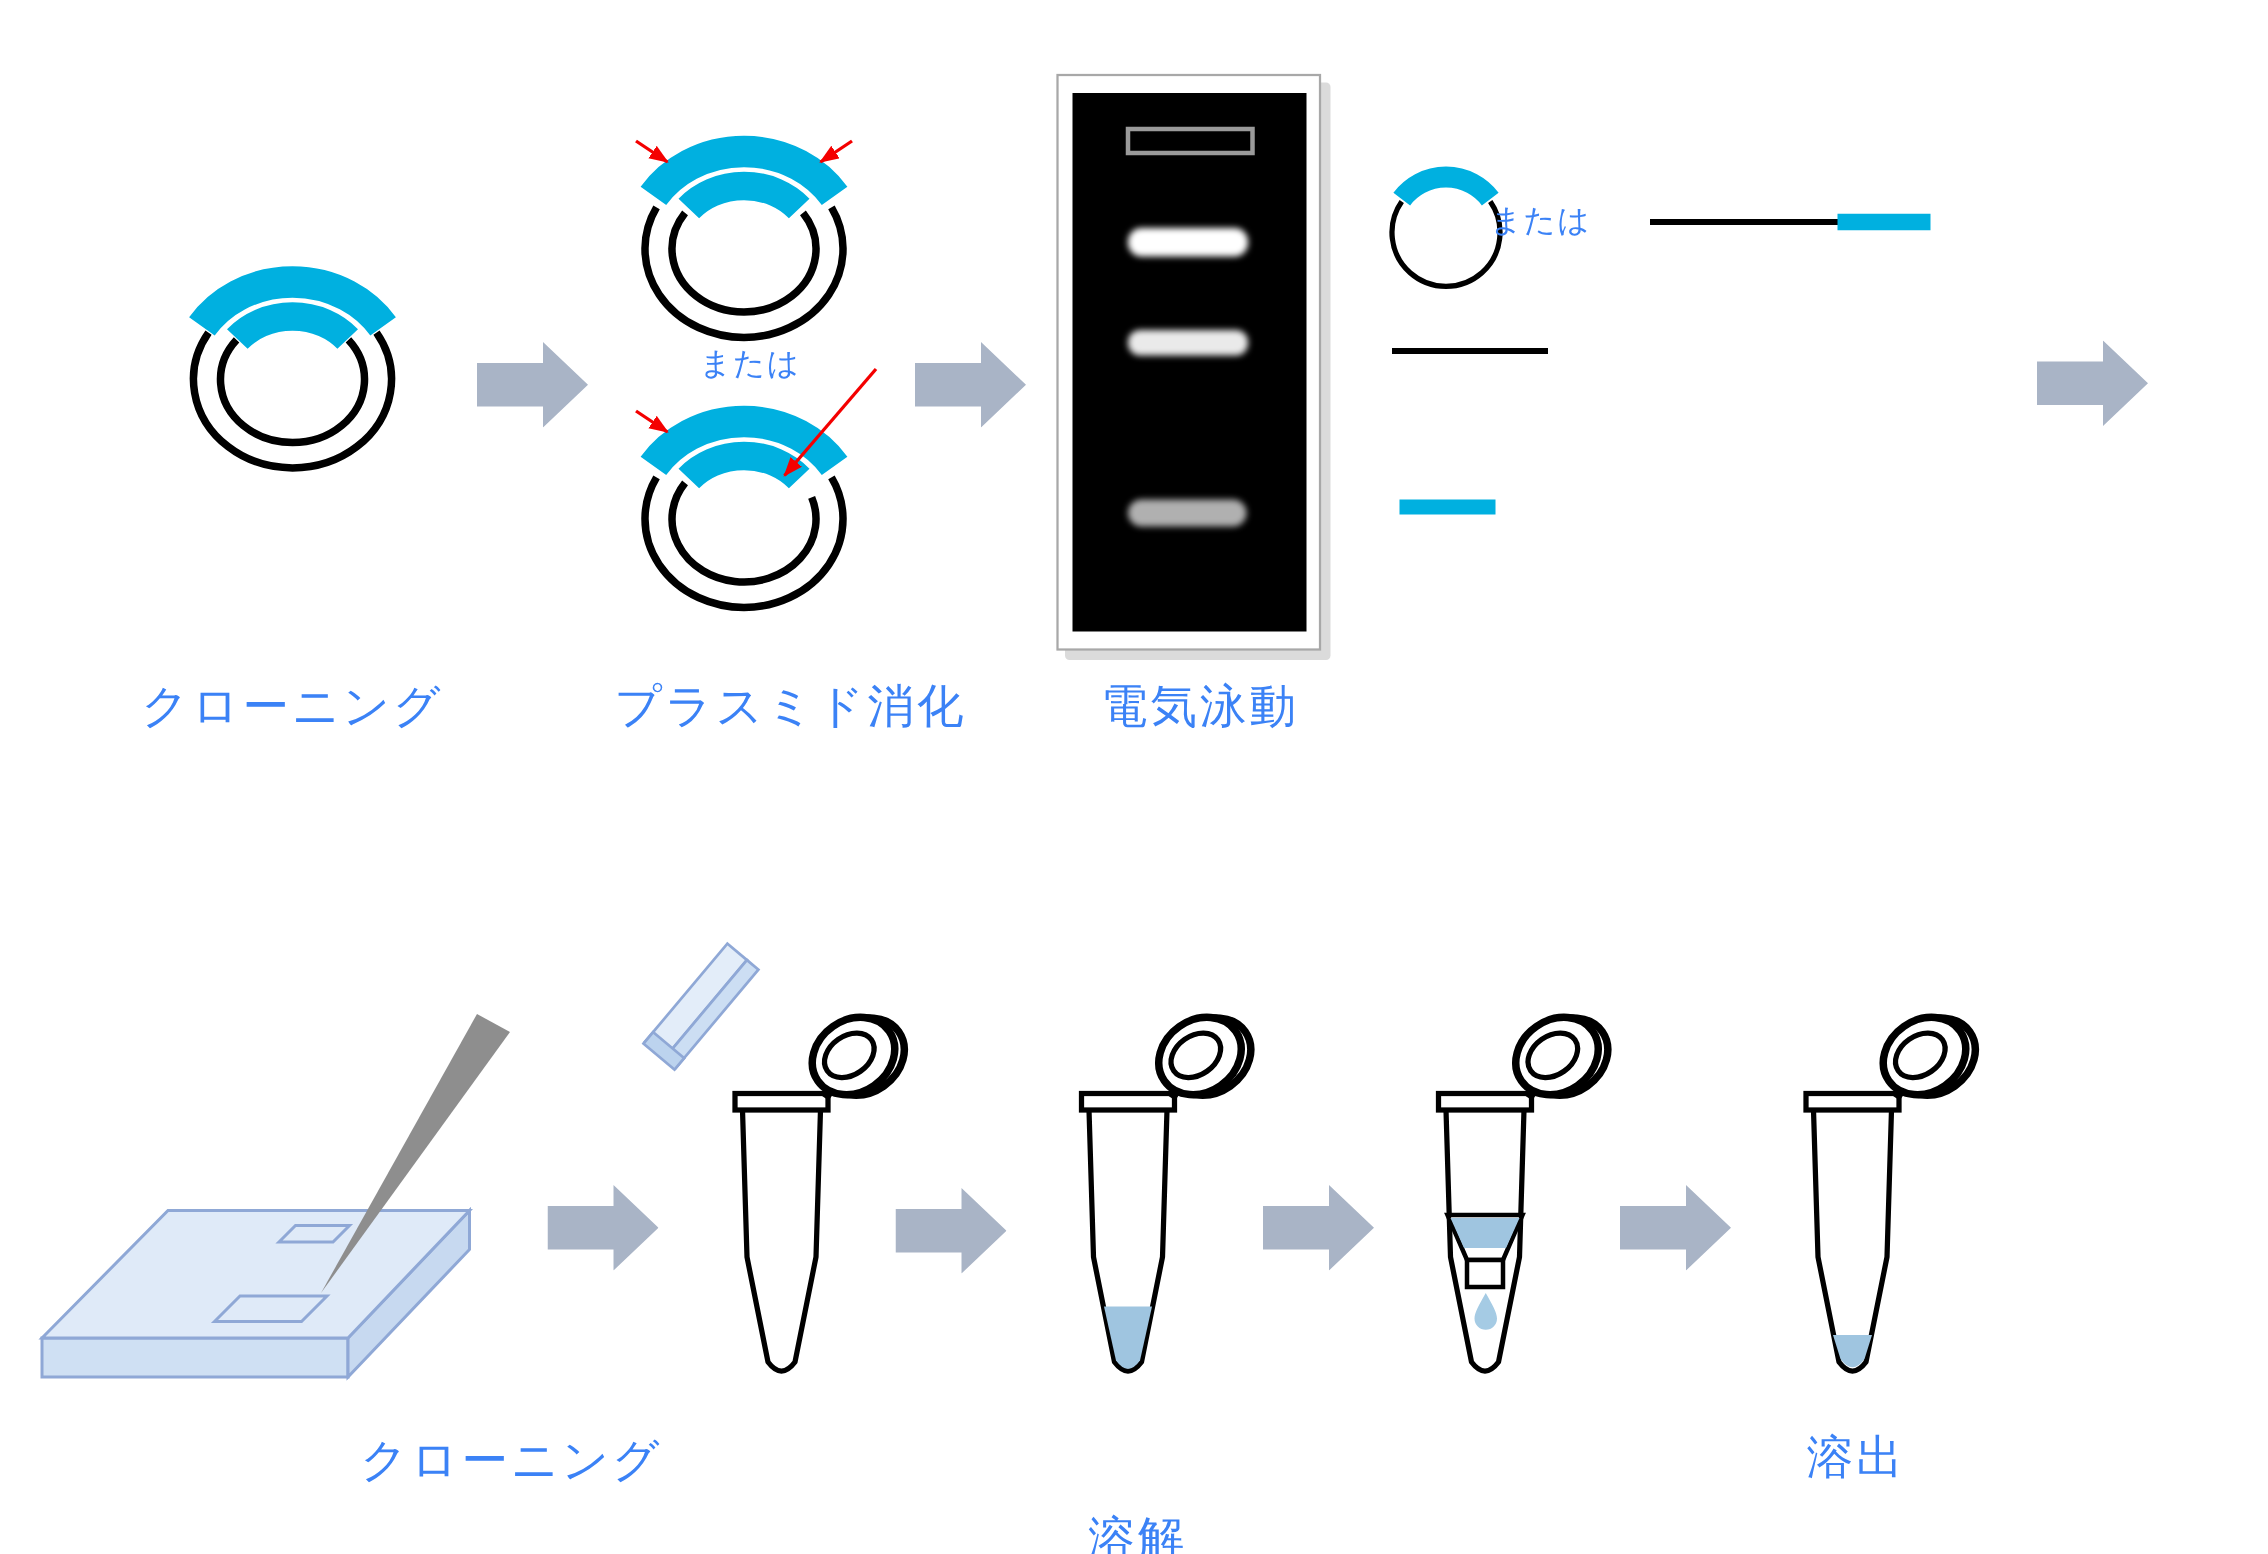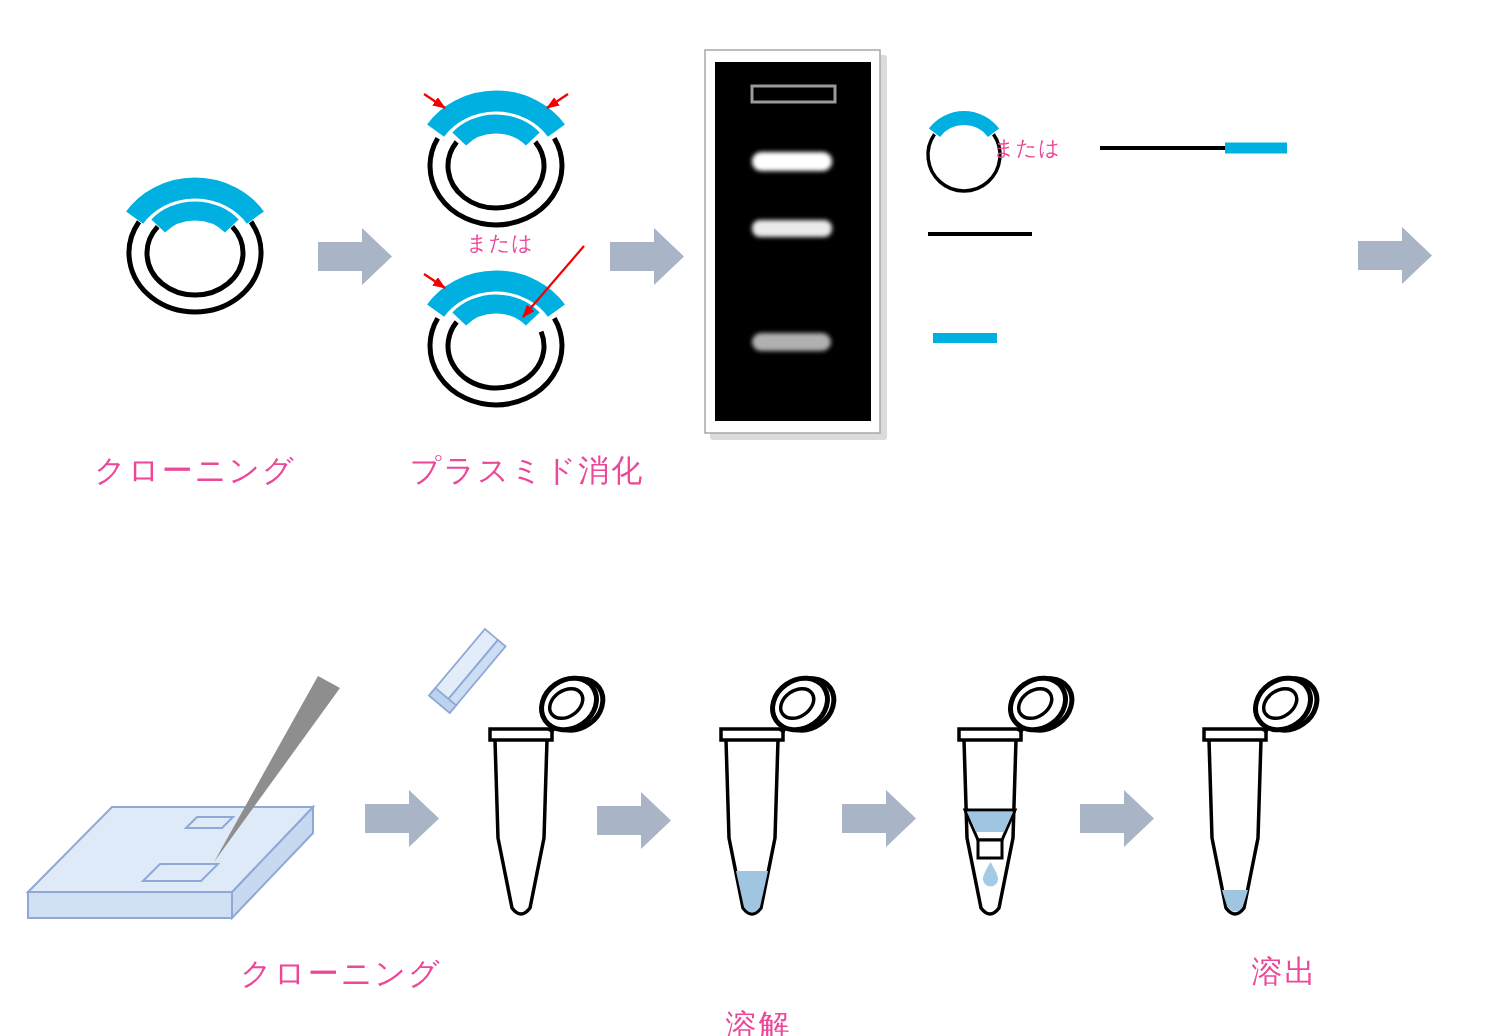--- a/index.html
+++ b/index.html
@@ -3,21 +3,21 @@
 <meta charset="utf-8">
 <style>
   html,body{margin:0;padding:0;background:#ffffff;}
   .canvas{
     position:relative;width:1512px;height:1036px;background:#ffffff;overflow:hidden;
     font-family:"Liberation Sans","DejaVu Sans",sans-serif;color:#141414;
   }
   .fig{position:absolute;}
   .lbl{
     position:absolute;text-align:center;font-size:31px;line-height:36px;
-    letter-spacing:2px;color:#ec4899;white-space:nowrap;
+    letter-spacing:2px;color:#3b82f6;white-space:nowrap;
   }
   .lbl.small{font-size:21px;line-height:26px;letter-spacing:1px;}
   .lbl.twoline{line-height:38px;white-space:normal;}
   
   .st-black{stroke:#000000;fill:none;}
   .st-blue{stroke:var(--insert-blue);fill:none;}
   .f-blue{fill:var(--insert-blue);}
   .arrow-poly{fill:var(--arrow-gray);}
   .red-line{stroke:var(--cut-red);fill:none;}
   .tube-line{stroke:#000000;fill:#ffffff;}
@@ -102,20 +102,21 @@
     <rect class="f-blue" x="21" y="238" width="64" height="10"></rect>
   </svg>
   <div class="lbl small" style="left:967px;top:135px;width:120px">または</div>
 
   <svg class="fig" style="left:1358px;top:227px" width="74" height="57" viewBox="0 0 74 57">
     <polygon class="arrow-poly" points="0,14 44,14 44,0 74,28.5 44,57 44,43 0,43"></polygon>
   </svg>
 
   <div class="lbl" style="left:65px;top:453px;width:260px">クローニング</div>
   <div class="lbl" style="left:397px;top:453px;width:260px">プラスミド消化</div>
+  <div class="lbl" style="left:670px;top:453px;width:260px">電気泳動</div>
 
   <svg class="fig" style="left:20px;top:620px" width="500" height="310" viewBox="0 0 500 310">
 
     <polygon class="slab-front" stroke-width="2" points="8,272 212,272 212,298 8,298"></polygon>
     <polygon class="slab-side" stroke-width="2" points="212,272 293,187 293,213 212,298"></polygon>
     <polygon class="slab-top" stroke-width="2" points="8,272 92,187 293,187 212,272"></polygon>
     <polygon class="slab-slot" stroke-width="2" points="166,208 177,197 213,197 202,208"></polygon>
     <polygon class="slab-slot" stroke-width="2" points="123,261 140,244 198,244 181,261"></polygon>
 
     <polygon class="knife" points="194,242 298,56 320,68"></polygon>
@@ -179,15 +180,15 @@
     <polygon class="arrow-poly" points="0,14 44,14 44,0 74,28.5 44,57 44,43 0,43"></polygon>
   </svg>
 
   <svg class="fig" style="left:1190px;top:674px" width="140" height="260" viewBox="0 0 140 260">
     <use href="#tube-base"></use>
     <path class="liquid" d="M32,216 L58,216 L53,232 Q45,243 37,232 Z"></path>
   </svg>
 
   <div class="lbl" style="left:211px;top:956px;width:260px">クローニング</div>
   <div class="lbl" style="left:691px;top:1008px;width:135px">溶解</div>
-  <div class="lbl" style="left:1217px;top:954px;width:135px">溶出</div>
+  <div class="lbl" style="left:1170px;top:954px;width:135px">溶出</div>
 
 </div>
 
 </body></html>

